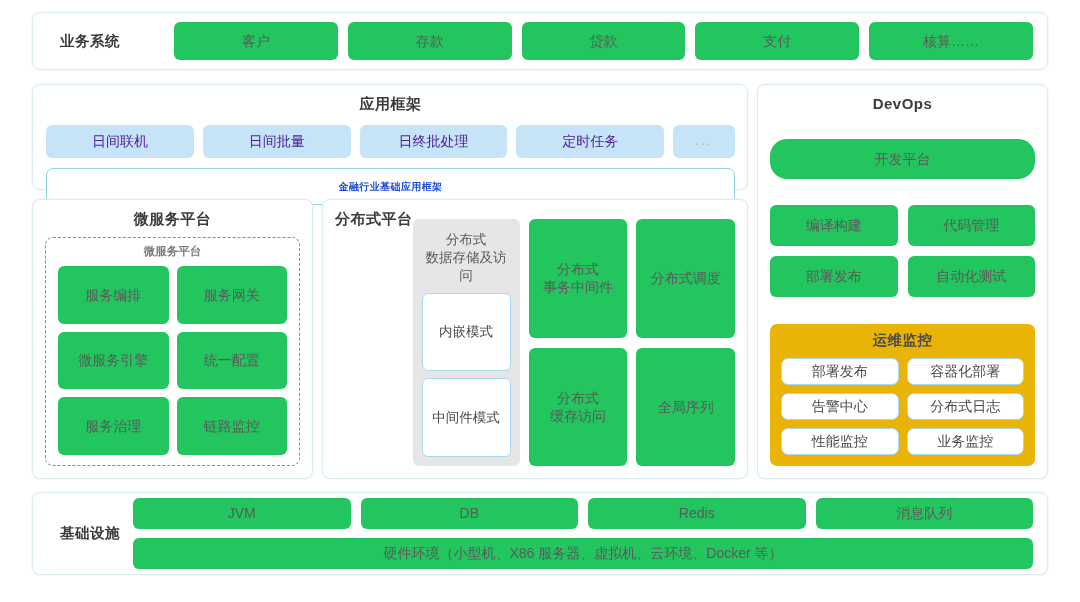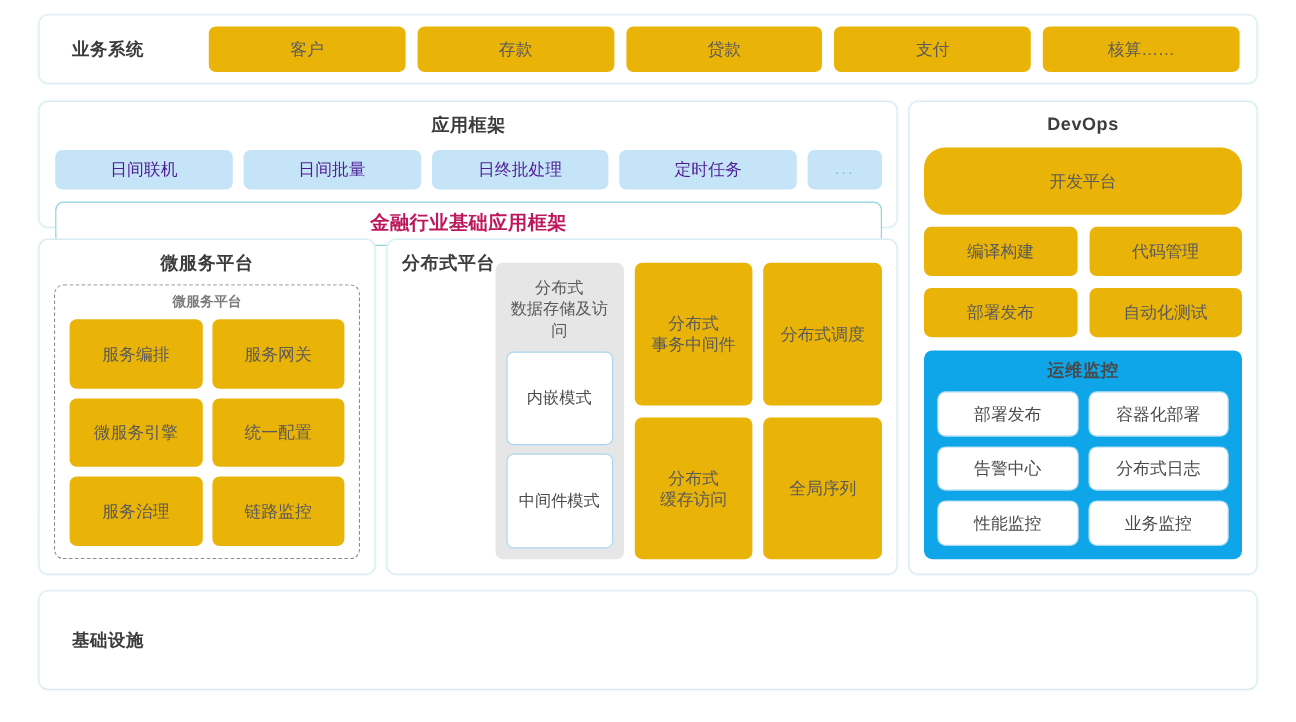--- a/index.html
+++ b/index.html
@@ -23,21 +23,21 @@
   .biz-row { display: flex; align-items: center; height: 58px; padding: 0 14px; gap: 41px; }
   .biz-label {
     width: 86px; flex: 0 0 86px; text-align: center;
     font-size: 14.5px; color: #3c3c3c; font-weight: 600; letter-spacing: .5px;
   }
   .biz-items { display: flex; flex: 1; gap: 10px; }
   .biz-items .gbox { flex: 1; }
 
   
   .gbox {
-    background: #eab308; border-radius: 6px;
+    background: #22c55e; border-radius: 6px;
     display: flex; align-items: center; justify-content: center;
     font-size: 14px; color: #5a5a5a; text-align: center; line-height: 1.3;
   }
   .bbox {
     background: #c6e4f7; border-radius: 6px;
     display: flex; align-items: center; justify-content: center;
     font-size: 14px; color: #4c1d95; text-align: center; line-height: 1.3;
   }
   .wbox {
     background: #ffffff; border: 1px solid #a8d8ef; border-radius: 6px;
@@ -57,21 +57,21 @@
 
   
   .appfw { padding: 10px 12px 12px 13px; height: 106px; }
   .appfw .row1 { display: flex; gap: 9px; margin-top: 11px; height: 33px; }
   .appfw .row1 .bbox { flex: 1; }
   .appfw .row1 .bbox.dots { flex: 0 0 62px; font-size: 13px; color: #8ab9d4; letter-spacing: 2px; }
   .appfw .fin {
     margin-top: 10px; height: 37px;
     border: 1px solid #8fd4e0; border-radius: 7px; background: #ffffff;
     display: flex; align-items: center; justify-content: center;
-    font-size: 16px; font-weight: 600; color: #be185d; letter-spacing: .4px;
+    font-size: 10px; font-weight: 600; color: #1d4ed8; letter-spacing: .4px;
   }
 
   
   .plat-row { display: flex; gap: 9px; flex: 1; }
   .micro { width: 281px; flex: 0 0 281px; padding: 10px 12px 12px 12px; display: flex; flex-direction: column; }
   .micro-inner {
     margin-top: 8px; flex: 1;
     border: 1.5px dashed #8c8c8c; border-radius: 8px;
     padding: 6px 12px 10px 12px; display: flex; flex-direction: column;
   }
@@ -86,25 +86,25 @@
   .dist-body { margin-top: 9px; flex: 1; display: flex; gap: 9px; justify-content: flex-end; }
   .dist-col1 { flex: 1.02; background: #e6e6e6; border-radius: 6px; padding: 8px 9px 9px 9px;
                display: flex; flex-direction: column; }
   .dist-col1 .hdr { font-size: 13.5px; color: #5a5a5a; text-align: center; line-height: 1.35; padding: 4px 0 7px 0; }
   .dist-col1 .wbox { flex: 1; margin-bottom: 7px; }
   .dist-col1 .wbox:last-child { margin-bottom: 0; }
   .dist-col2, .dist-col3 { flex: 1.13; display: flex; flex-direction: column; gap: 10px; }
   .dist-col2 .gbox, .dist-col3 .gbox { flex: 1; }
 
   
-  .devops { flex: 1; padding: 10px 12px 12px 12px; display: flex; flex-direction: column; }
-  .dev-plat { margin-top: 11px; height: 56px; border-radius: 17px; }
+  .devops { flex: 1; padding: 10px 12px 12px 12px; display: flex; flex-direction: column; gap: 16px; }
+  .dev-plat { margin-top: 11px; height: 40px; border-radius: 17px; }
   .dev-grid { margin-top: 10px; display: grid; grid-template-columns: 1fr 1fr; gap: 10px; height: 92px; }
   .ops {
-    margin-top: 11px; flex: 1; background: #0ea5e9; border-radius: 7px;
+    margin-top: 11px; flex: 1; background: #eab308; border-radius: 7px;
     padding: 7px 11px 11px 11px; display: flex; flex-direction: column;
   }
   .ops-title { text-align: center; font-size: 14.5px; color: #4a4a4a; font-weight: 600; letter-spacing: .4px; }
   .ops-grid {
     margin-top: 8px; flex: 1;
     display: grid; grid-template-columns: 1fr 1fr; grid-template-rows: 1fr 1fr 1fr; gap: 8px;
   }
   .ops-grid .wbox { border-radius: 7px; font-size: 14px; }
 
   
@@ -227,15 +227,24 @@
             <div class="wbox">业务监控</div>
           </div>
         </div>
       </div>
     </div>
 
   </div>
 
   <div class="card infra-row">
     <div class="infra-label">基础设施</div>
+    <div class="infra-right">
+      <div class="infra-top">
+        <div class="gbox">JVM</div>
+        <div class="gbox">DB</div>
+        <div class="gbox">Redis</div>
+        <div class="gbox">消息队列</div>
+      </div>
+      <div class="gbox infra-hw">硬件环境（小型机、X86 服务器、虚拟机、云环境、Docker 等）</div>
+    </div>
   </div>
 
 </div>
 
 </body></html>

